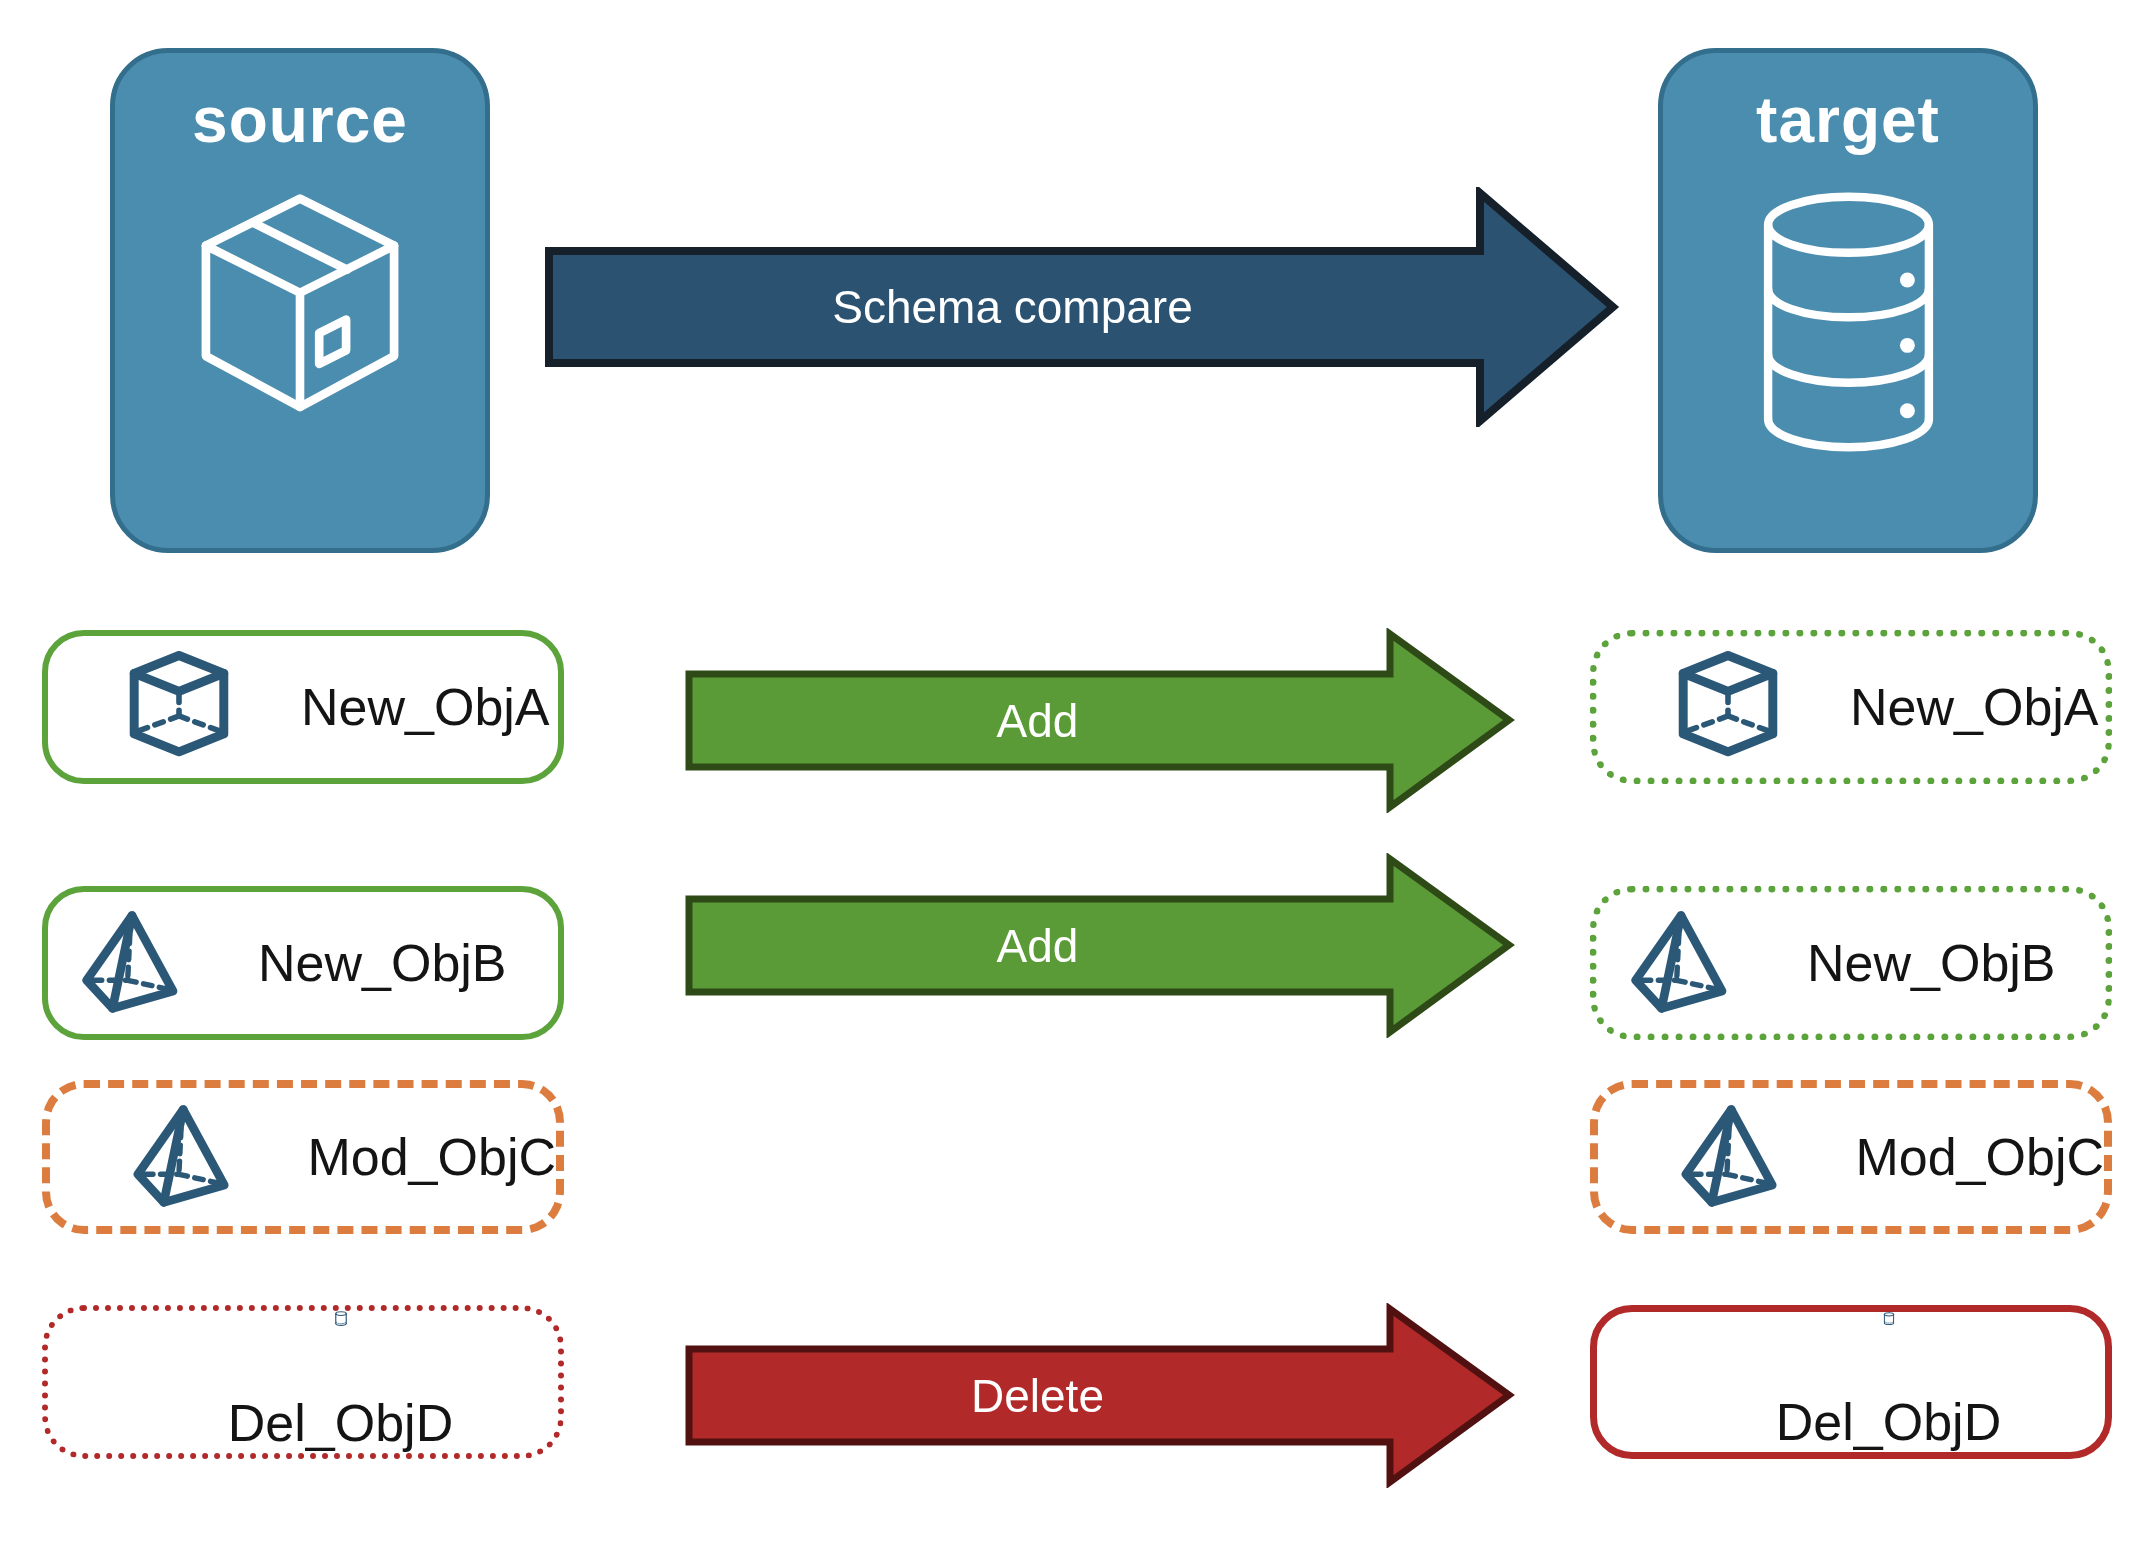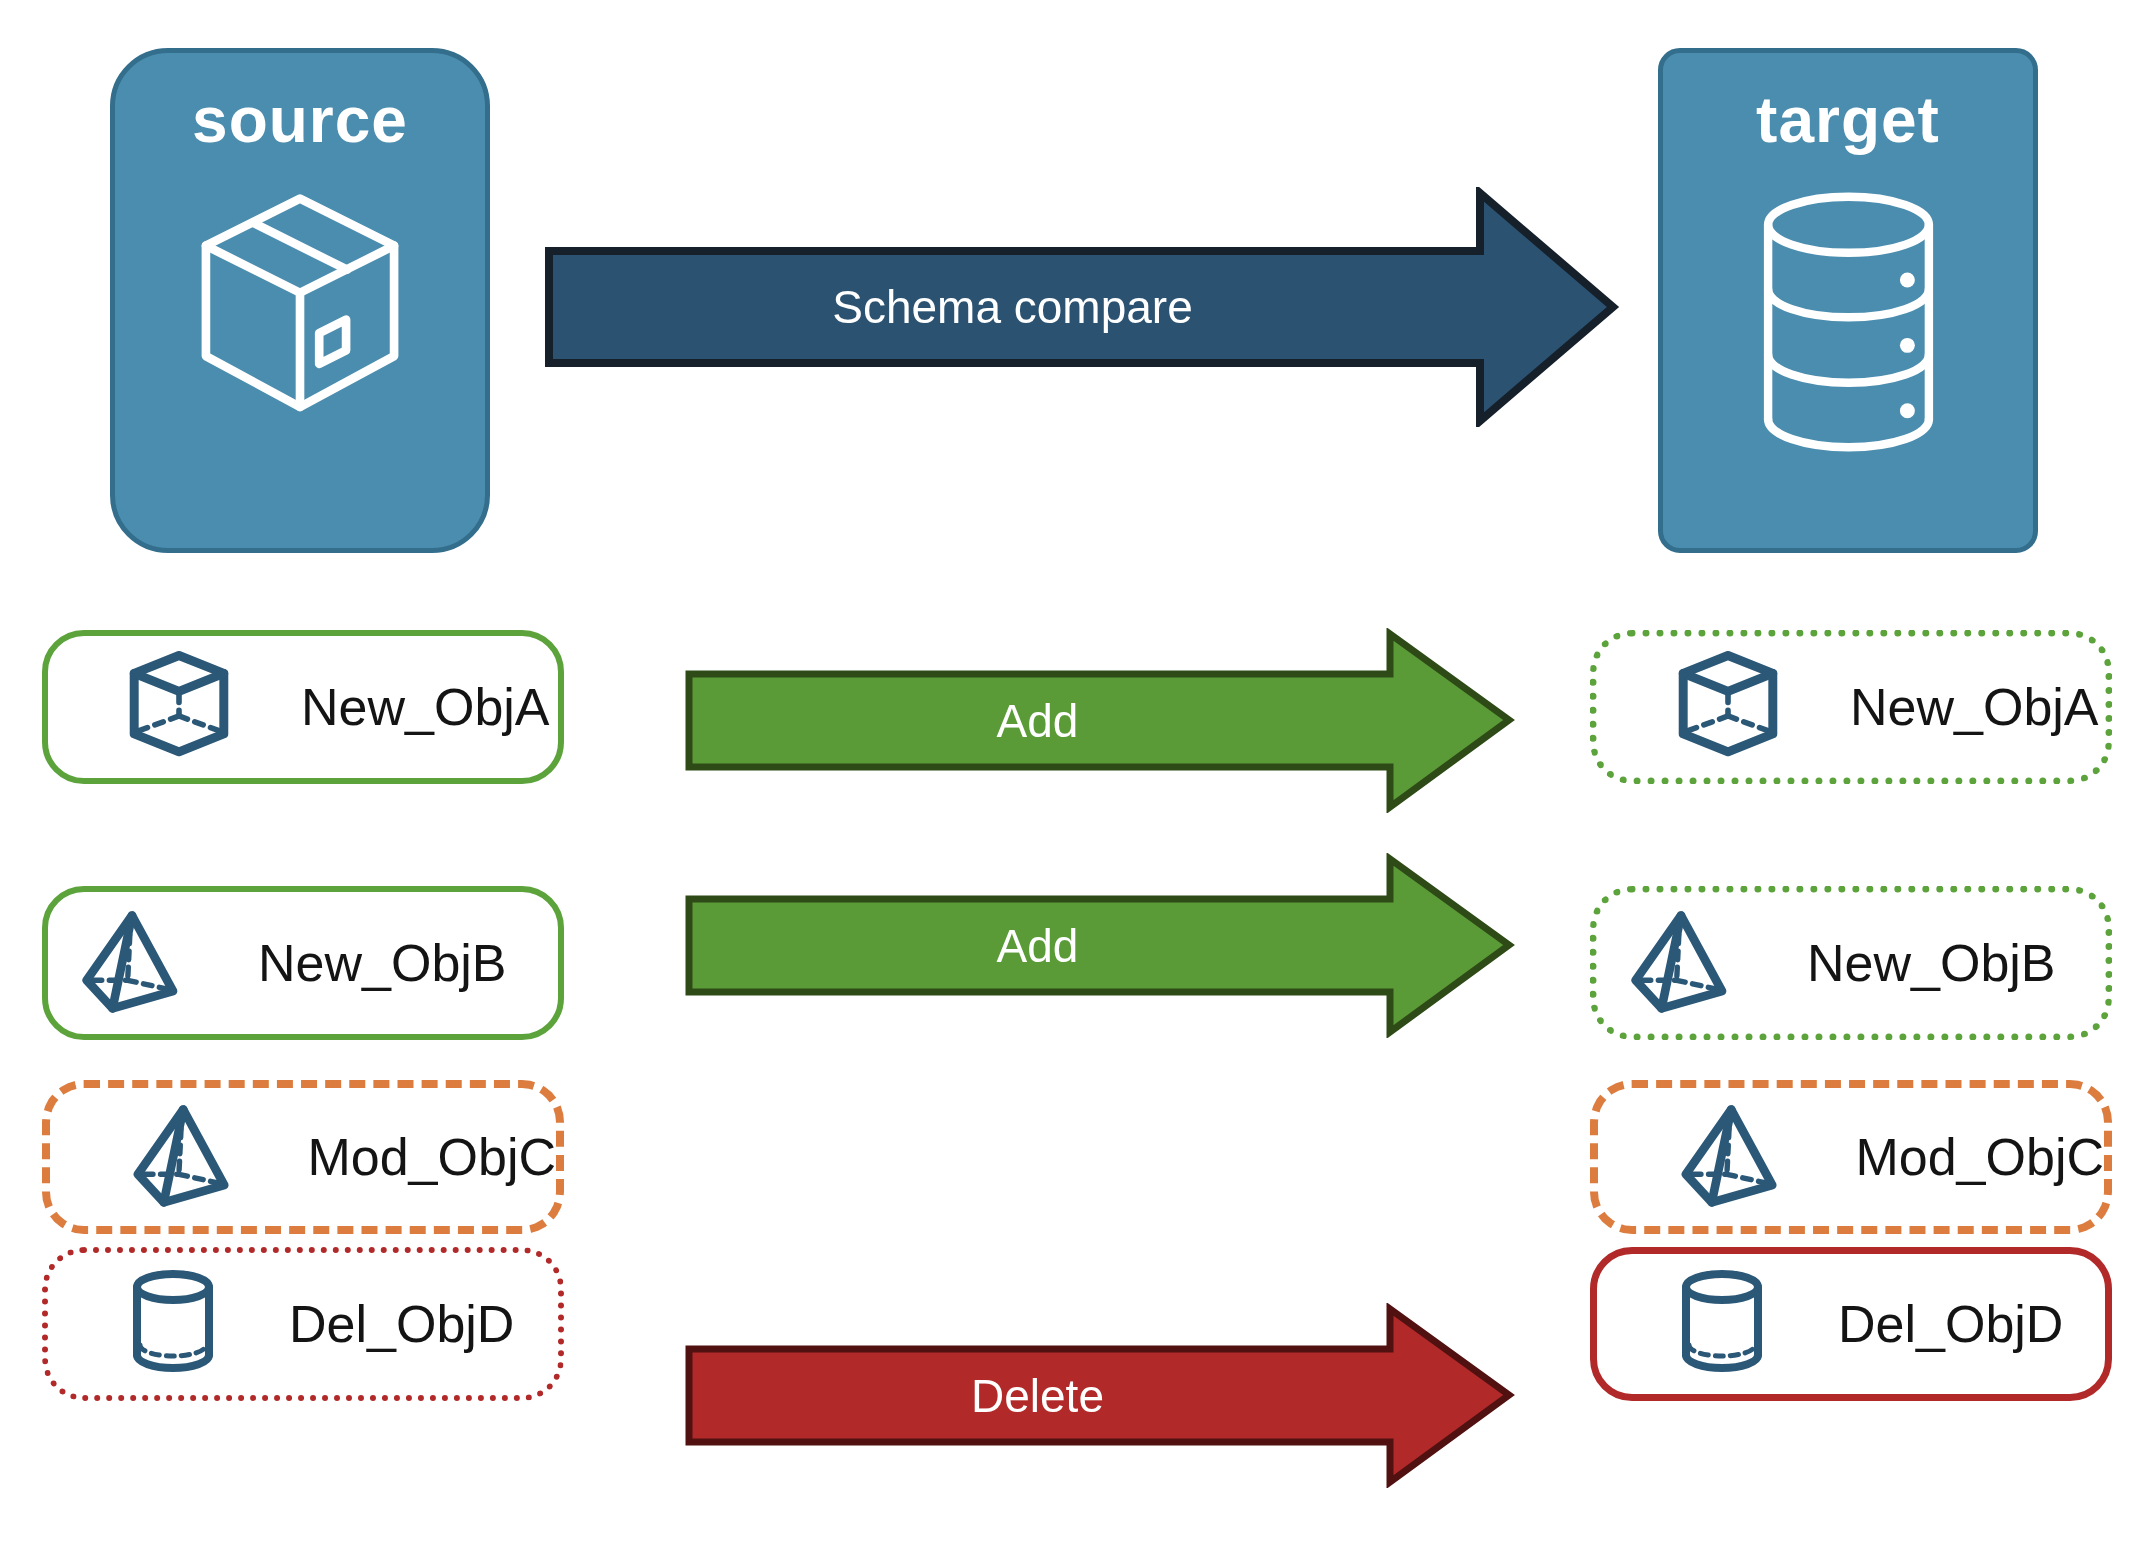--- a/index.html
+++ b/index.html
@@ -4,21 +4,21 @@
 <style>
   html,body{margin:0;padding:0;background:#ffffff;}
   .canvas{position:relative;width:2150px;height:1550px;background:#ffffff;overflow:hidden;
           font-family:"Liberation Sans", sans-serif;}
 
   
   .panel{position:absolute;top:48px;width:380px;height:505px;box-sizing:border-box;
          background:var(--panel_fill);border:5px solid var(--panel_border);
          border-radius:58px;text-align:center;}
   .panel.src{left:110px;}
-  .panel.tgt{left:1658px;border-radius:22px;}
+  .panel.tgt{left:1658px;}
   .panel-title{margin-top:30px;font-size:64px;font-weight:bold;color:#ffffff;letter-spacing:1px;}
   .panel svg{display:block;margin:34px auto 0;}
   .panel svg path, .panel svg ellipse, .panel svg polygon{
       fill:none;stroke:#ffffff;stroke-width:9;stroke-linejoin:round;stroke-linecap:round;}
   .panel svg circle{fill:#ffffff;stroke:none;}
 
   
   .arrow{position:absolute;}
   .arrow svg{display:block;}
   .arrow polygon{stroke-linejoin:miter;}
@@ -37,21 +37,21 @@
   .arrow.r3{left:685px;top:1303px;}
 
   
   .objbox{position:absolute;height:154px;box-sizing:border-box;border-radius:42px;
           display:flex;align-items:center;padding-left:75px;gap:66px;background:#ffffff;}
   .objbox.left{left:42px;width:522px;}
   .objbox.right{left:1590px;width:522px;}
   .objbox.t0{top:630px;}
   .objbox.t1{top:886px;padding-left:24px;}
   .objbox.t2{top:1080px;justify-content:flex-end;}
-  .objbox.t3{top:1247px;}
+  .objbox.t3{top:1305px;flex-direction:column;}
   .b-solid-green {border:6px solid var(--green_border);}
   .b-dotted-green{border:7px dotted var(--green_border);}
   .b-dashed-orange{border:8px dashed var(--orange_border);}
   .b-dotted-red  {border:6px dotted var(--red_border);}
   .b-solid-red   {border:7px solid var(--red_border);}
   .obj-label{font-size:52px;color:#141414;}
   .obj-icon path{fill:none;stroke:var(--icon_blue);stroke-linejoin:round;stroke-linecap:round;}
   .obj-icon .solid{stroke-width:8;}
   .obj-icon .thin-dash{stroke-width:5;stroke-dasharray:8 7;}
 </style>

